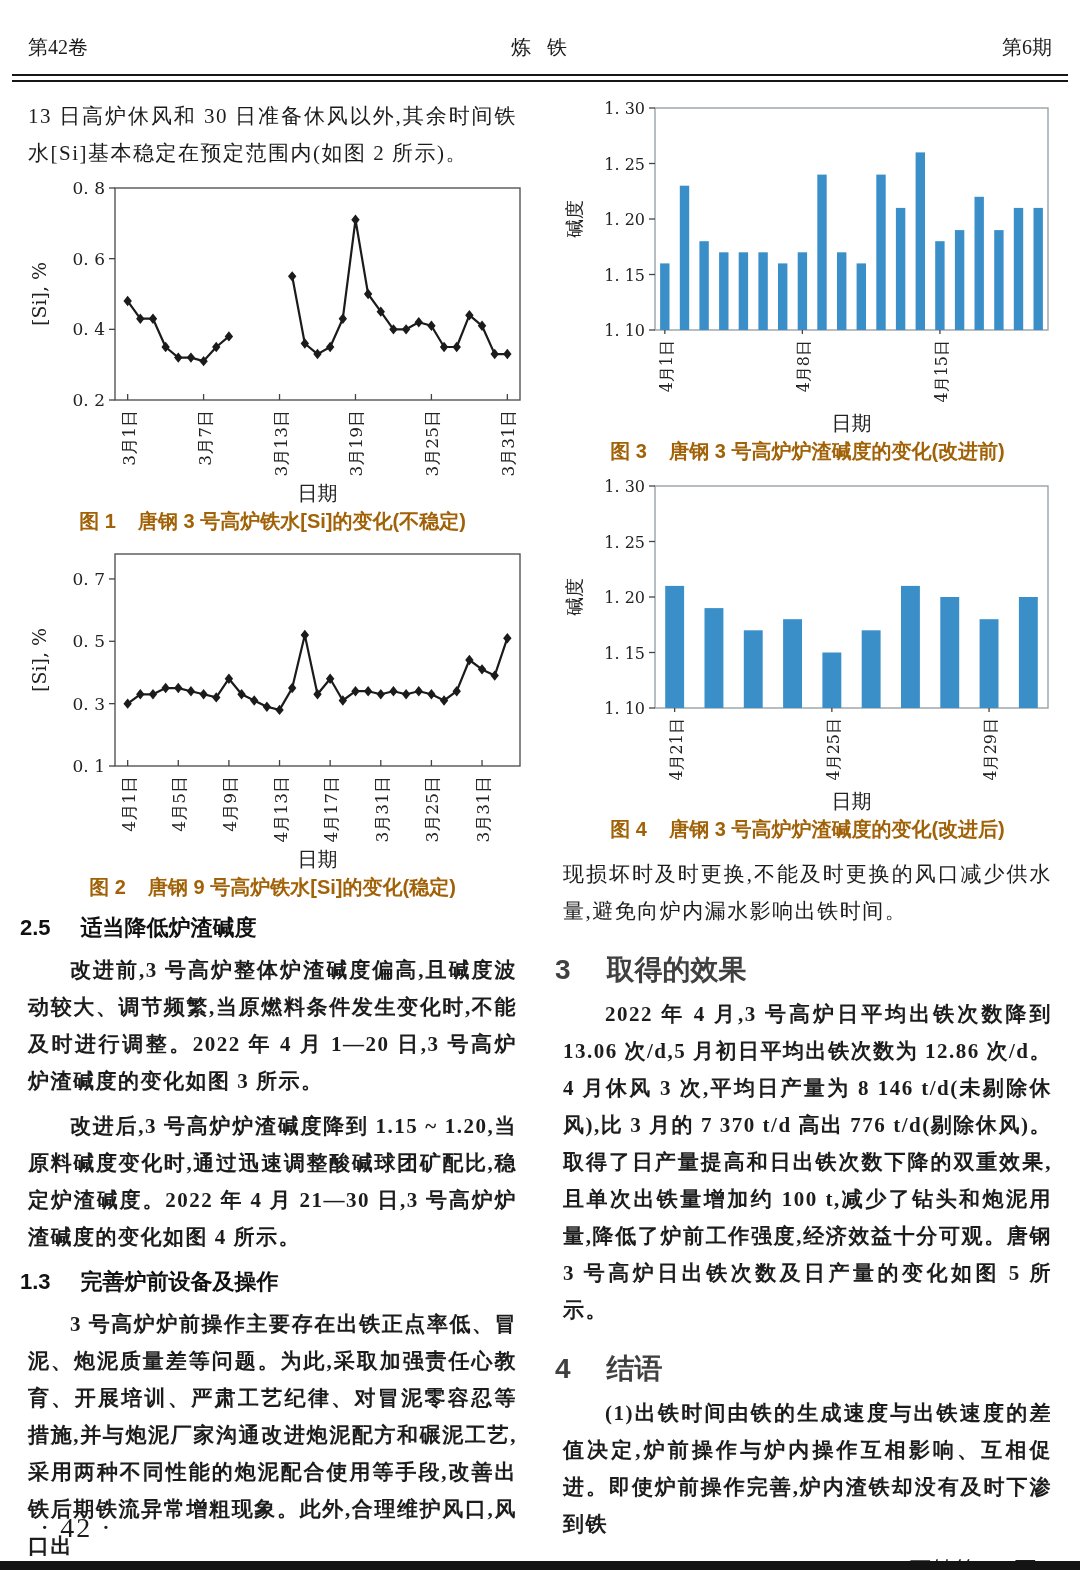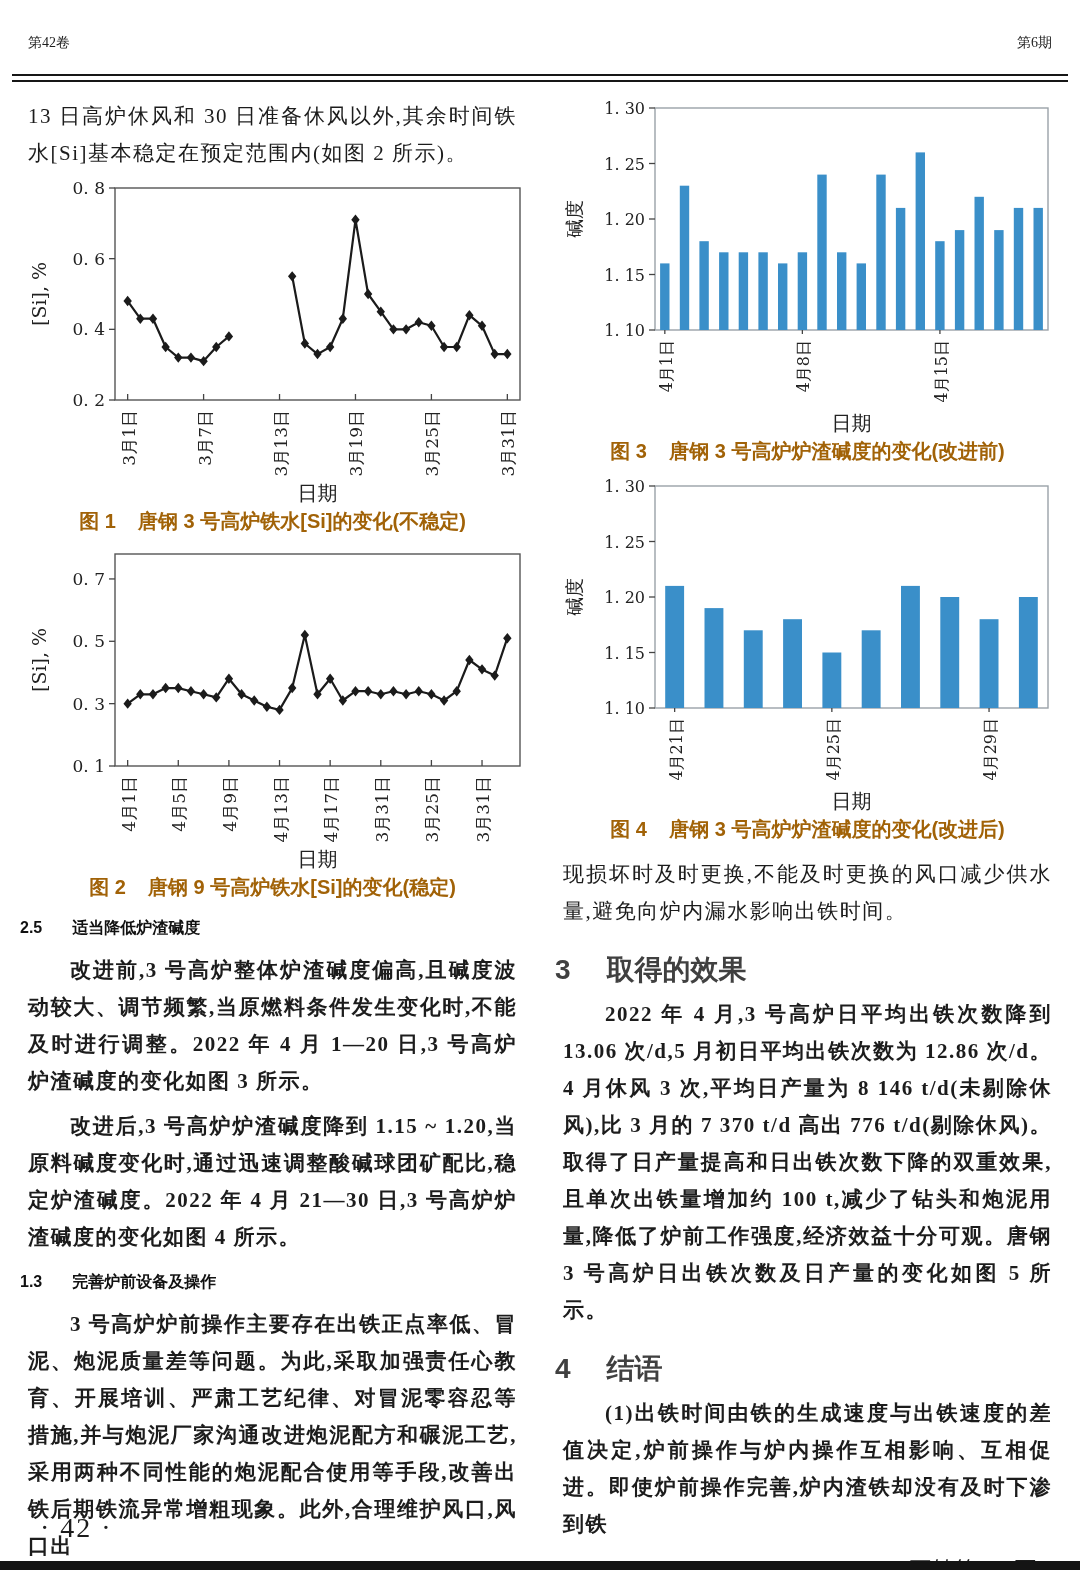--- a/index.html
+++ b/index.html
@@ -1,52 +1,53 @@
 <!DOCTYPE html>
 <html><head>
 <meta charset="utf-8">
 <style>
   html,body{margin:0;padding:0;background:#ffffff;}
   .page{position:relative;width:1080px;height:1570px;background:#fff;overflow:hidden;
         font-family:"Liberation Serif",serif;color:#1c1c1c;}
-  header{position:absolute;top:34px;left:18px;right:18px;height:34px;font-size:14px;white-space:pre;}
+  header{position:absolute;top:34px;left:18px;right:18px;height:34px;font-size:20px;white-space:pre;}
   .hl{position:absolute;left:10px;top:0;}
   .hc{position:absolute;left:0;right:0;top:0;text-align:center;letter-spacing:2px;}
   .hr{position:absolute;right:10px;top:0;}
   .rule{position:absolute;top:74px;left:12px;right:12px;height:4px;
         border-top:2.5px solid #161616;border-bottom:2px solid #161616;}
   .col{position:absolute;top:90px;width:505px;}
   .col.left{left:20px;}
   .col.right{left:555px;}
   .para{margin:8px;font-size:21px;line-height:37px;text-align:justify;letter-spacing:1.5px;}
   .indent{text-indent:2em;font-weight:bold;}
   figure{margin:0;padding:0;}
   .fig1{margin-top:8px;} .fig2{margin-top:10px;}
   .fig3{margin-top:10px;} .fig4{margin-top:12px;}
   .chart-svg{display:block;width:505px;}
   figcaption{text-align:center;font-family:"Liberation Sans",sans-serif;font-weight:bold;
              font-size:20px;line-height:30px;margin-top:2px;white-space:pre;color:#a16207;}
   h3.sec{margin:10px 0 2px 0;font-family:"Liberation Sans",sans-serif;font-weight:bold;
-         font-size:16px;line-height:32px;color:#111;}
+         font-size:22px;line-height:32px;color:#111;}
   h3.sec .num{margin-right:30px;}
   h2.bigsec{margin:22px 0 8px 0;font-family:"Liberation Sans",sans-serif;font-weight:bold;
             font-size:28px;line-height:36px;color:#404040;}
   h2.bigsec .num{margin-right:36px;}
   .pt{margin-top:12px;}
   .cont{text-align:right;padding-right:6px;}
   .pageno{position:absolute;left:40px;top:1512px;font-size:28px;letter-spacing:2px;}
   .bottom-strip{position:absolute;left:0;right:0;bottom:0;height:9px;background:#141414;}
 </style>
 </head>
 <body>
 
 <div class="page">
 
   <header>
     <span class="hl">第42卷</span>
+    <span class="hc">炼  铁</span>
     <span class="hr">第6期</span>
   </header>
   <div class="rule"></div>
 
   <div class="col left">
     <p class="para">13 日高炉休风和 30 日准备休风以外,其余时间铁水[Si]基本稳定在预定范围内(如图 2 所示)。</p>
 
     <figure class="fig1">
       <svg class="chart-svg" viewBox="0 0 505 324">
           <rect x="95" y="8" width="405" height="212" fill="none" stroke="#555" stroke-width="1.4"></rect>

